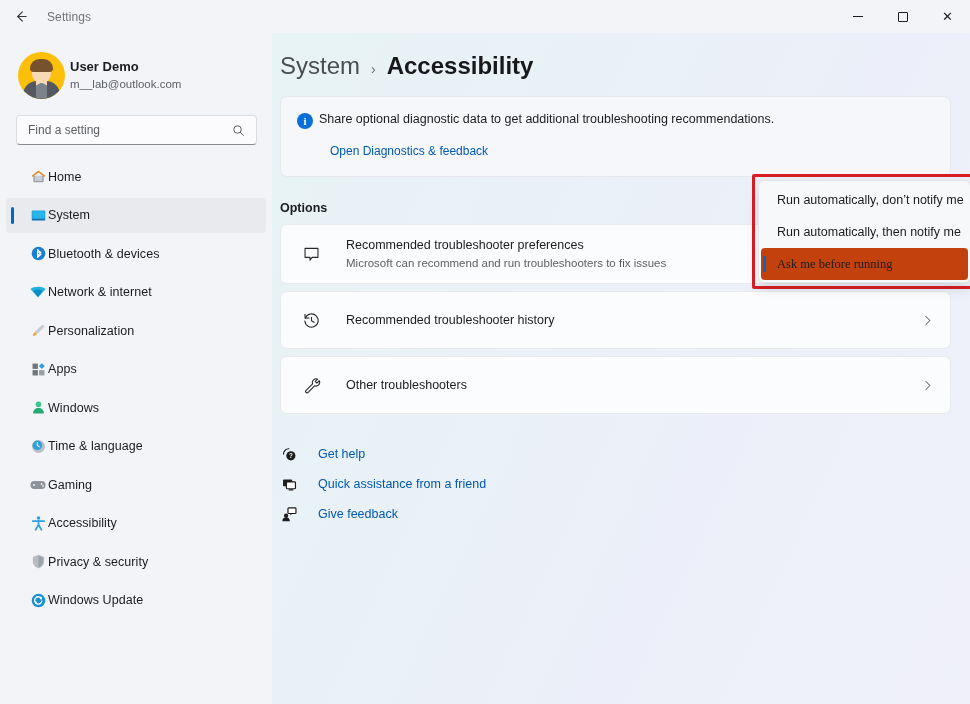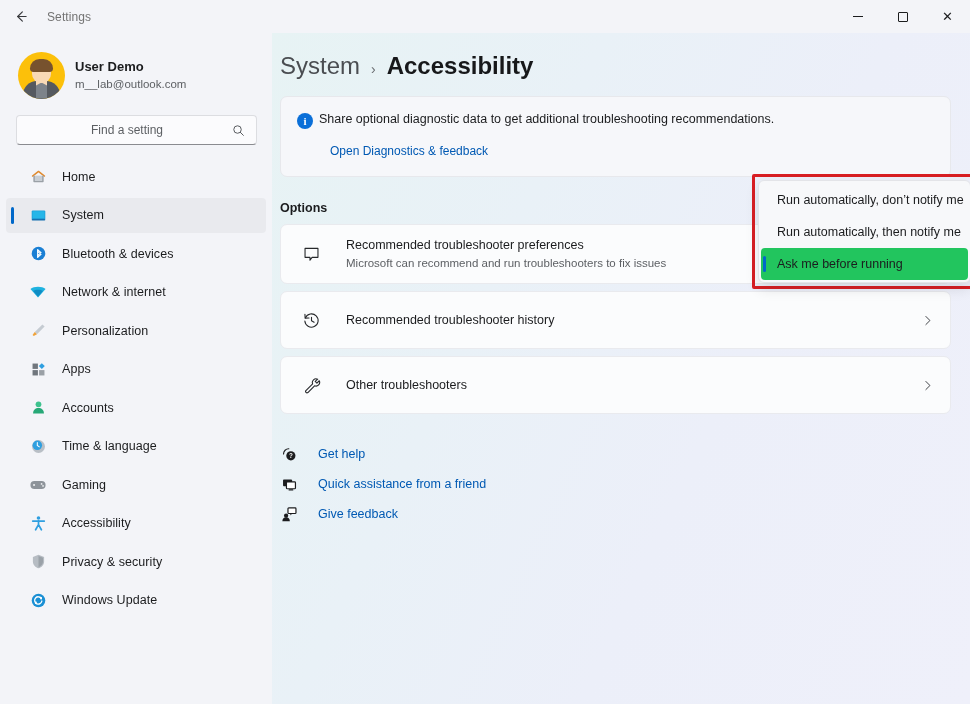--- a/index.html
+++ b/index.html
@@ -100,21 +100,21 @@
     width: 11px; height: 8px;
     background: #f8d9b6;
   }
   .av-collar {
     position: absolute;
     left: 18px; bottom: 0;
     width: 11px; height: 16px;
     background: #7d838a;
     clip-path: polygon(50% 0, 100% 18%, 100% 100%, 0 100%, 0 18%);
   }
-  .profile-text { margin-left: 10px; line-height: 1.25; }
+  .profile-text { margin-left: 5px; line-height: 1.25; }
   .profile-name { font-size: 13px; font-weight: bold; color: #1b1c1e; }
   .profile-email { font-size: 11.5px; color: #5c5f63; margin-top: 2px; }
 
   .searchbox {
     position: relative;
     margin: 12px 15px 0 16px;
     height: 30px;
     background: #fbfbfd;
     border: 1px solid #dcdde1;
     border-bottom: 1px solid #8a8b90;
@@ -124,21 +124,20 @@
   }
   .searchbox input {
     flex: 1;
     border: none;
     outline: none;
     background: transparent;
     font-size: 12px;
     color: #6d28d9;
     padding: 0 6px 0 11px;
     font-family: "Liberation Sans", sans-serif;
-    text-align: center;
   }
   .searchbox input::placeholder { color: #5c5f63; }
   .search-ico { padding-right: 11px; color: #46494d; display: flex; }
 
   .navlist { margin-top: 14px; padding: 0 6px; }
   .navitem {
     position: relative;
     display: flex;
     align-items: center;
     height: 35px;
@@ -156,21 +155,20 @@
     border-radius: 2px;
   }
   .nav-ico {
     width: 20px; height: 20px;
     display: flex; align-items: center; justify-content: center;
     flex: 0 0 20px;
   }
   .nav-label {
     font-size: 12.5px;
     color: #1b1c1e;
-    margin-left: 14px;
     letter-spacing: 0.05px;
   }
 
   
   .main {
     position: absolute;
     top: 33px; left: 272px;
     width: 698px; height: 671px;
     overflow: hidden;
   }
@@ -304,21 +302,21 @@
     display: flex;
     align-items: center;
     height: 32px;
     padding-left: 16px;
     margin: 0 2px;
     border-radius: 4px;
     font-size: 12.5px;
     color: #1b1c1e;
     white-space: nowrap;
   }
-  .fopt.sel { background: #22c55e; }
+  .fopt.sel { background: #c2410c; font-family: Liberation Serif, serif; }
   .fopt.sel::before {
     content: "";
     position: absolute;
     left: 2px; top: 8px;
     width: 3px; height: 16px;
     background: #0068c9;
     border-radius: 2px;
   }
 </style>
 </head>
@@ -438,21 +436,21 @@
         <div class="nav-label">Apps</div>
       </div>
 
       <div class="navitem">
         <div class="nav-ico">
           <svg width="17" height="17" viewBox="0 0 20 20" aria-hidden="true">
             <circle cx="10" cy="6.2" r="3.4" fill="#3ec28e"></circle>
             <path d="M3.6 17 C3.6 12.9 6.4 10.6 10 10.6 C13.6 10.6 16.4 12.9 16.4 17 Z" fill="#27a877"></path>
           </svg>
         </div>
-        <div class="nav-label">Accounts</div>
+        <div class="nav-label">Windows</div>
       </div>
 
       <div class="navitem">
         <div class="nav-ico">
           <svg width="17" height="17" viewBox="0 0 20 20" aria-hidden="true">
             <circle cx="10" cy="10" r="7.6" fill="#b9bfc6"></circle>
             <circle cx="8.6" cy="8.6" r="5.6" fill="#2f9fe0"></circle>
             <path d="M8.6 5.4 V8.8 L11 10.4" stroke="#fff" stroke-width="1.2" fill="none" stroke-linecap="round"></path>
           </svg>
         </div>

